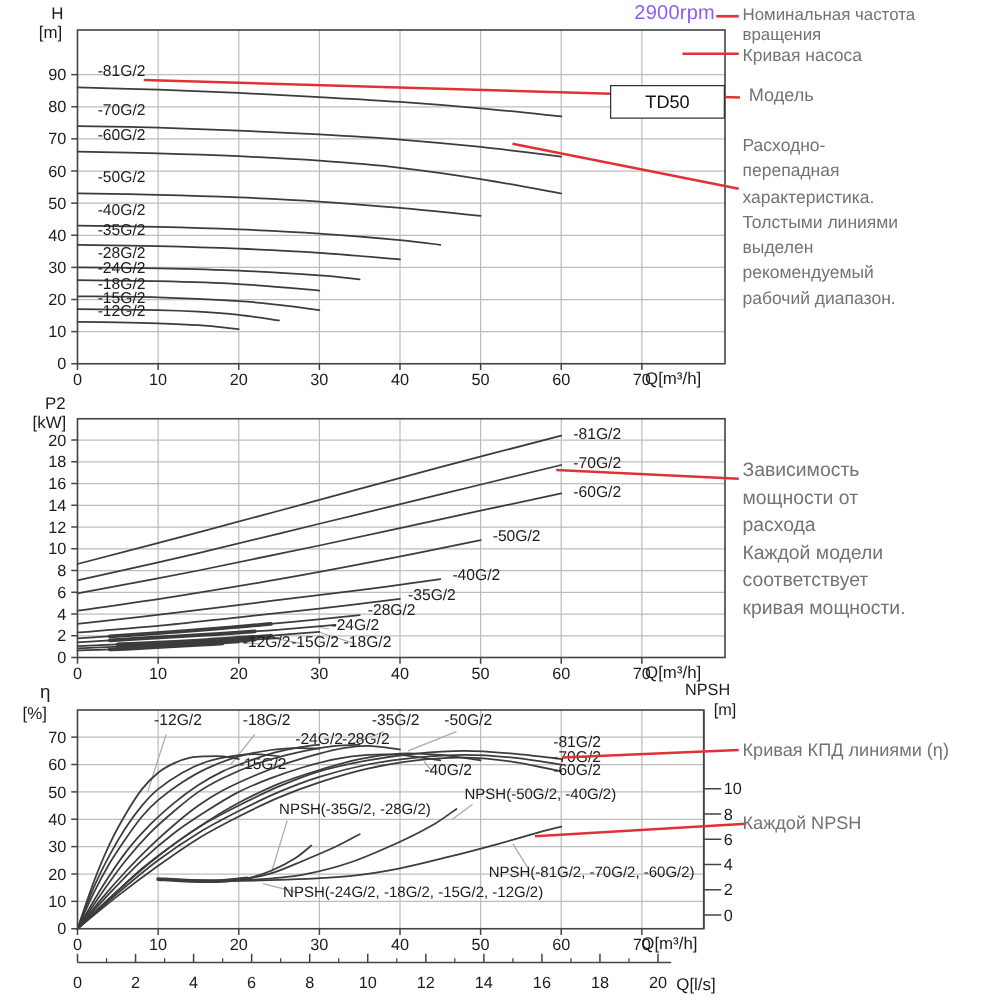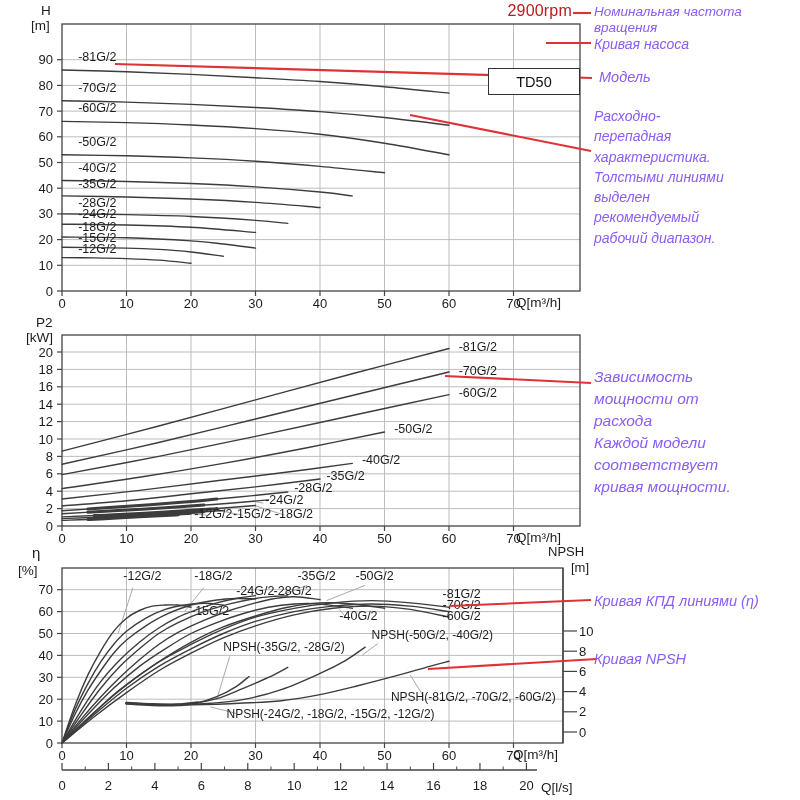--- a/index.html
+++ b/index.html
@@ -1,28 +1,28 @@
 <!DOCTYPE html>
 <html><head>
 <meta charset="utf-8">
 <style>
   html,body{margin:0;padding:0;background:#fff;}
   #stage{position:relative;width:800px;height:800px;background:#fff;overflow:hidden;
          font-family:"Liberation Sans","DejaVu Sans",sans-serif;color:#1a1a1a;}
   #charts{position:absolute;left:0;top:0;}
-  .ann{position:absolute;left:594px;width:204px;white-space:pre-line;color:#8b5cf6;font-style:italic;}
+  .ann{position:absolute;left:594px;width:204px;white-space:pre-line;color:#737373;}
   .ann-freq{top:4px;font-size:13.5px;line-height:1.15;}
   .ann-series{top:36px;font-size:14px;}
   .ann-model{top:69px;left:599px;font-size:14.5px;}
   .ann-flow{top:106px;font-size:14px;line-height:1.45;}
   .ann-power{top:366px;font-size:15.5px;line-height:1.42;}
   .ann-eff{top:593px;font-size:14.5px;}
   .ann-npsh{top:651px;font-size:14.5px;}
   .rpm{position:absolute;top:2px;left:468px;width:104px;text-align:right;
-       font-size:16px;letter-spacing:0.2px;color:#b91c1c;}
+       font-size:16px;letter-spacing:0.2px;color:#8b5cf6;}
   .series-box{position:absolute;top:30px;left:488px;width:90px;height:25px;
        border:1.4px solid #333;background:#fff;display:flex;align-items:center;
        justify-content:center;font-size:14.5px;color:#111;margin-top:38px;}
 </style>
 </head>
 <body>
 
 <div id="stage">
 
   <svg id="charts" width="800" height="800">
@@ -363,14 +363,14 @@
 выделен
 рекомендуемый
 рабочий диапазон.</div>
   <div class="ann ann-power">Зависимость
 мощности от
 расхода
 Каждой модели
 соответствует
 кривая мощности.</div>
   <div class="ann ann-eff">Кривая КПД линиями (η)</div>
-  <div class="ann ann-npsh">Кривая NPSH</div>
+  <div class="ann ann-npsh">Каждой NPSH</div>
 </div>
 
 </body></html>

